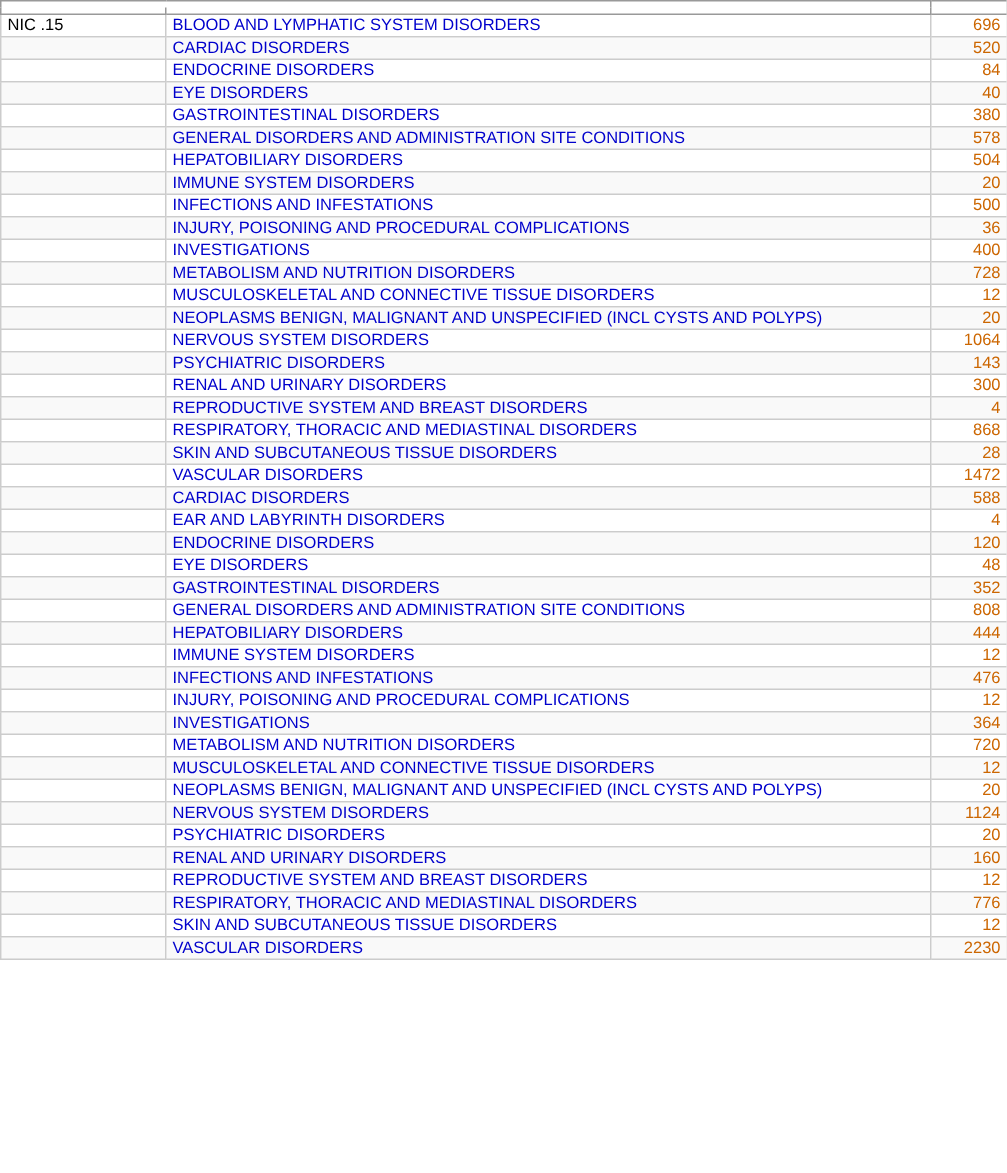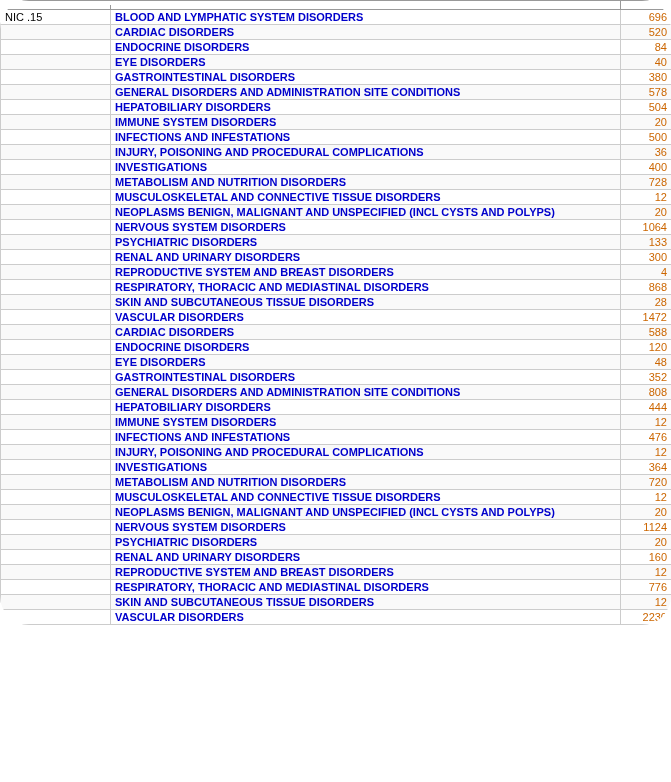--- a/index.html
+++ b/index.html
@@ -5,21 +5,20 @@
     * { margin: 0; padding: 0; box-sizing: border-box; }
     body {
       font-family: Arial, sans-serif;
       font-size: 11px;
       background: #fff;
       width: 671px;
     }
     .table-container {
       width: 671px;
       overflow: hidden;
-      border-radius: 29px;
     }
     table {
       width: 100%;
       border-collapse: collapse;
       table-layout: fixed;
     }
     col.col-arm { width: 110px; }
     col.col-body { width: 510px; }
     col.col-sum { width: 51px; }
 
@@ -50,21 +49,20 @@
       overflow: hidden;
       text-overflow: ellipsis;
     }
     tbody tr td.arm-cell {
       font-weight: normal;
       color: #000;
       vertical-align: top;
     }
     tbody tr td.body-cell {
       color: #0000cc;
-      font-weight: bold;
     }
     tbody tr td.sum-cell {
       text-align: right;
       color: #cc6600;
     }
     tbody tr:nth-child(even) {
       background: #f9f9f9;
     }
     .section-divider td {
       border-top: 2px solid #999 !important;
@@ -163,21 +161,21 @@
           <td class="sum-cell">20</td>
         </tr>
         <tr>
           <td class="arm-cell"></td>
           <td class="body-cell" title="NERVOUS SYSTEM DISORDERS">NERVOUS SYSTEM DISORDERS</td>
           <td class="sum-cell">1064</td>
         </tr>
         <tr>
           <td class="arm-cell"></td>
           <td class="body-cell" title="PSYCHIATRIC DISORDERS">PSYCHIATRIC DISORDERS</td>
-          <td class="sum-cell">133</td>
+          <td class="sum-cell">143</td>
         </tr>
         <tr>
           <td class="arm-cell"></td>
           <td class="body-cell" title="RENAL AND URINARY DISORDERS">RENAL AND URINARY DISORDERS</td>
           <td class="sum-cell">300</td>
         </tr>
         <tr>
           <td class="arm-cell"></td>
           <td class="body-cell" title="REPRODUCTIVE SYSTEM AND BREAST DISORDERS">REPRODUCTIVE SYSTEM AND BREAST DISORDERS</td>
           <td class="sum-cell">4</td>
@@ -194,20 +192,25 @@
         </tr>
         <tr>
           <td class="arm-cell"></td>
           <td class="body-cell" title="VASCULAR DISORDERS">VASCULAR DISORDERS</td>
           <td class="sum-cell">1472</td>
         </tr>
         <tr>
           <td class="arm-cell"></td>
           <td class="body-cell" title="CARDIAC DISORDERS">CARDIAC DISORDERS</td>
           <td class="sum-cell">588</td>
+        </tr>
+        <tr>
+          <td class="arm-cell"></td>
+          <td class="body-cell" title="EAR AND LABYRINTH DISORDERS">EAR AND LABYRINTH DISORDERS</td>
+          <td class="sum-cell">4</td>
         </tr>
         <tr>
           <td class="arm-cell"></td>
           <td class="body-cell" title="ENDOCRINE DISORDERS">ENDOCRINE DISORDERS</td>
           <td class="sum-cell">120</td>
         </tr>
         <tr>
           <td class="arm-cell"></td>
           <td class="body-cell" title="EYE DISORDERS">EYE DISORDERS</td>
           <td class="sum-cell">48</td>

